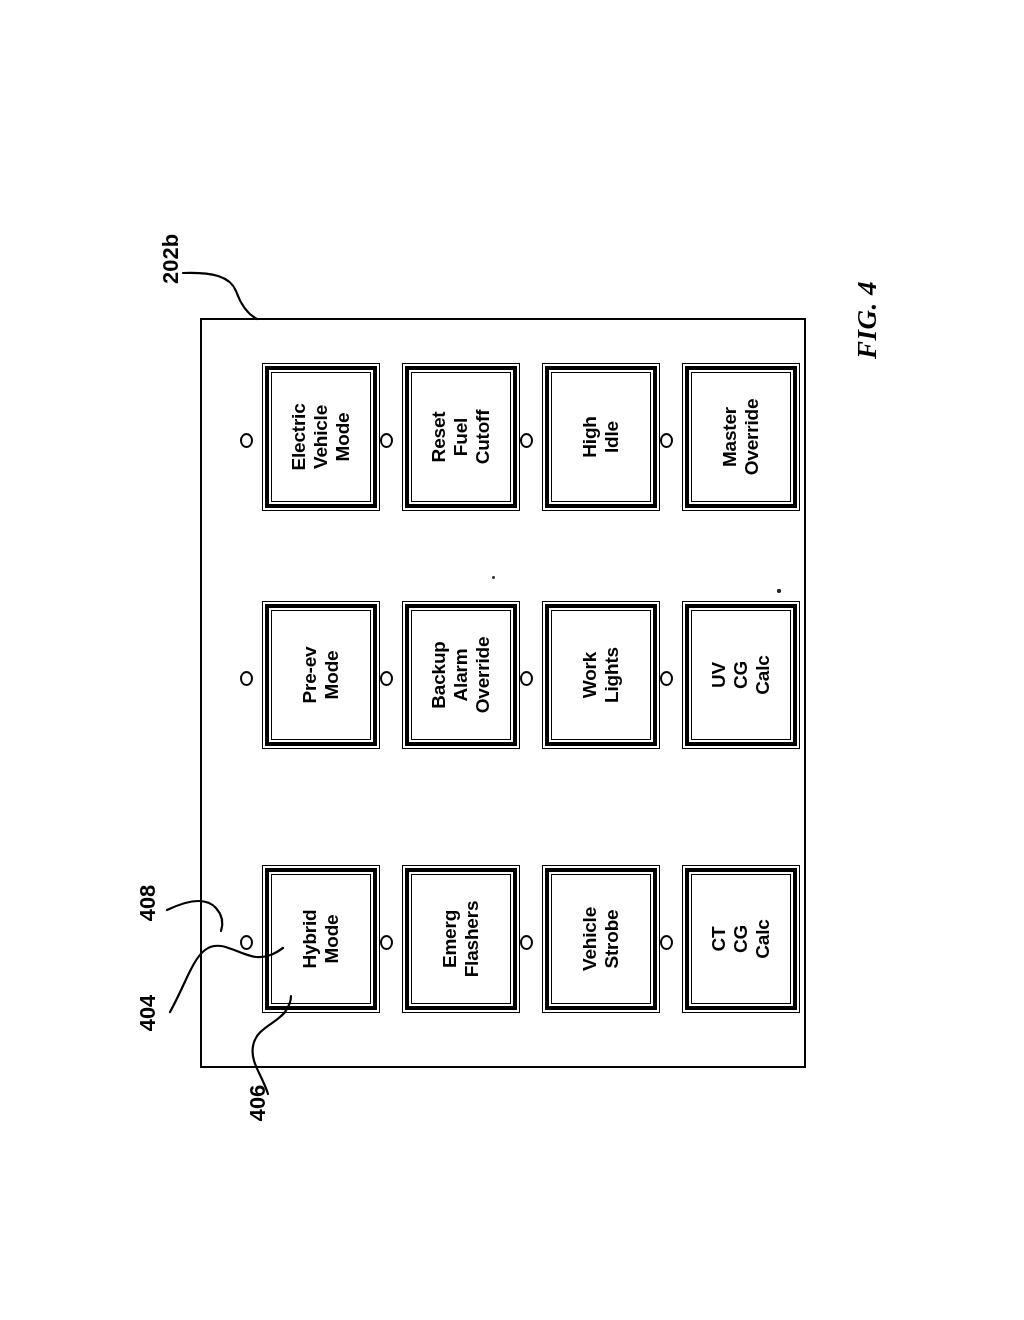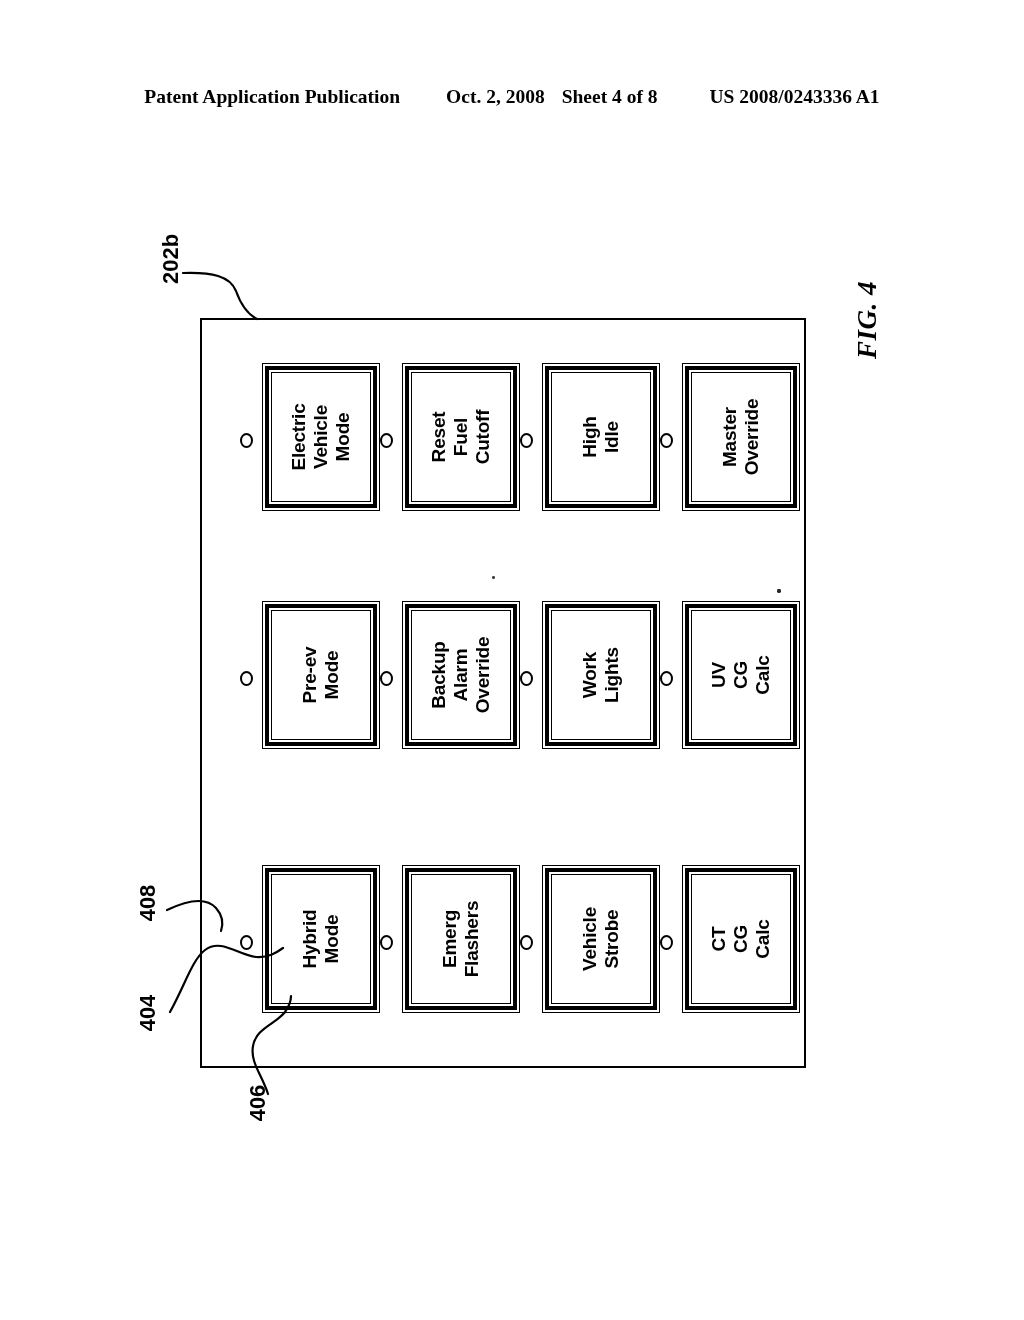--- a/index.html
+++ b/index.html
@@ -206,26 +206,20 @@
     border-radius: 40%;
   }
   #speck-1 { left: 490px; top: 574px; width: 3px;  height: 3px; opacity: .75; }
   #speck-2 { left: 775px; top: 587px; width: 3.5px; height: 3.5px; opacity: .85; }
 </style>
 </head>
 <body>
 
 <div id="page">
 
-  <div id="header">
-    <span class="h-pub">Patent Application Publication</span>
-    <span class="h-date">Oct. 2, 2008</span>
-    <span class="h-sheet">Sheet 4 of 8</span>
-    <span class="h-num">US 2008/0243336 A1</span>
-  </div>
 
   <div id="fig-label">FIG. 4</div>
 
   <div class="ref ref-rot" id="ref-202b">202b</div>
   <div class="ref ref-rot" id="ref-408">408</div>
   <div class="ref ref-rot" id="ref-404">404</div>
   <div class="ref ref-rot" id="ref-406">406</div>
 
   <div id="panel">
 

